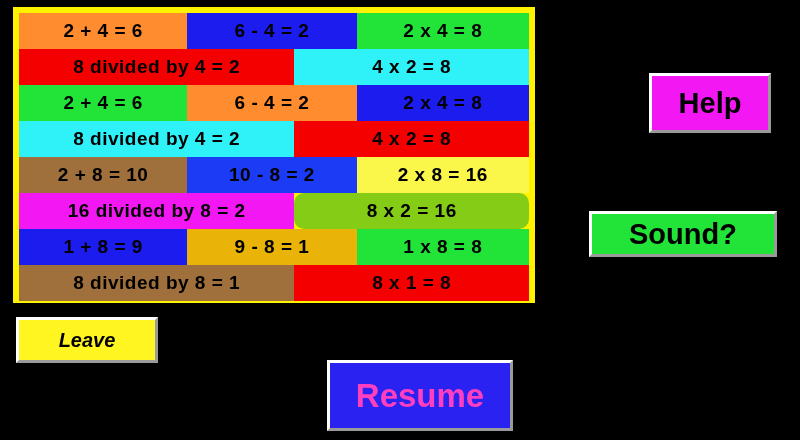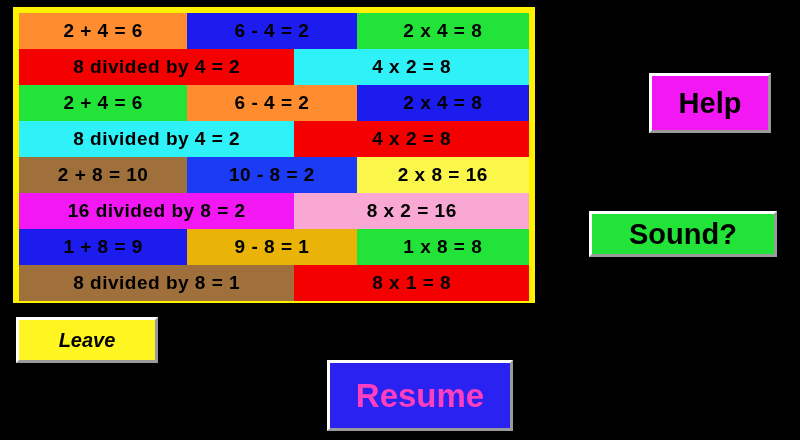--- a/index.html
+++ b/index.html
@@ -119,21 +119,21 @@
         <div class="fact-cell c0" style="background: rgb(47, 242, 249); color: rgb(0, 0, 0);">8 divided by 4 = 2</div>
         <div class="fact-cell c1" style="background: rgb(244, 0, 0); color: rgb(0, 0, 0);">4 x 2 = 8</div>
       </div>
       <div class="fact-row row-triple">
         <div class="fact-cell c0" style="background: rgb(160, 112, 60); color: rgb(0, 0, 0);">2 + 8 = 10</div>
         <div class="fact-cell c1" style="background: rgb(28, 59, 245); color: rgb(0, 0, 0);">10 - 8 = 2</div>
         <div class="fact-cell c2" style="background: rgb(251, 246, 74); color: rgb(0, 0, 0);">2 x 8 = 16</div>
       </div>
       <div class="fact-row row-double">
         <div class="fact-cell c0" style="background: rgb(243, 24, 243); color: rgb(0, 0, 0);">16 divided by 8 = 2</div>
-        <div class="fact-cell c1" style="background: #f9a8d4; color: rgb(0, 0, 0);">8 x 2 = 16</div>
+        <div class="fact-cell c1" style="background: #84cc16; color: rgb(0, 0, 0); border-radius: 10px;">8 x 2 = 16</div>
       </div>
       <div class="fact-row row-triple">
         <div class="fact-cell c0" style="background: rgb(28, 28, 238); color: rgb(0, 0, 0);">1 + 8 = 9</div>
         <div class="fact-cell c1" style="background: #eab308; color: rgb(0, 0, 0);">9 - 8 = 1</div>
         <div class="fact-cell c2" style="background: rgb(34, 227, 56); color: rgb(0, 0, 0);">1 x 8 = 8</div>
       </div>
       <div class="fact-row row-double">
         <div class="fact-cell c0" style="background: rgb(160, 112, 60); color: rgb(0, 0, 0);">8 divided by 8 = 1</div>
         <div class="fact-cell c1" style="background: rgb(244, 0, 0); color: rgb(0, 0, 0);">8 x 1 = 8</div>
       </div>

